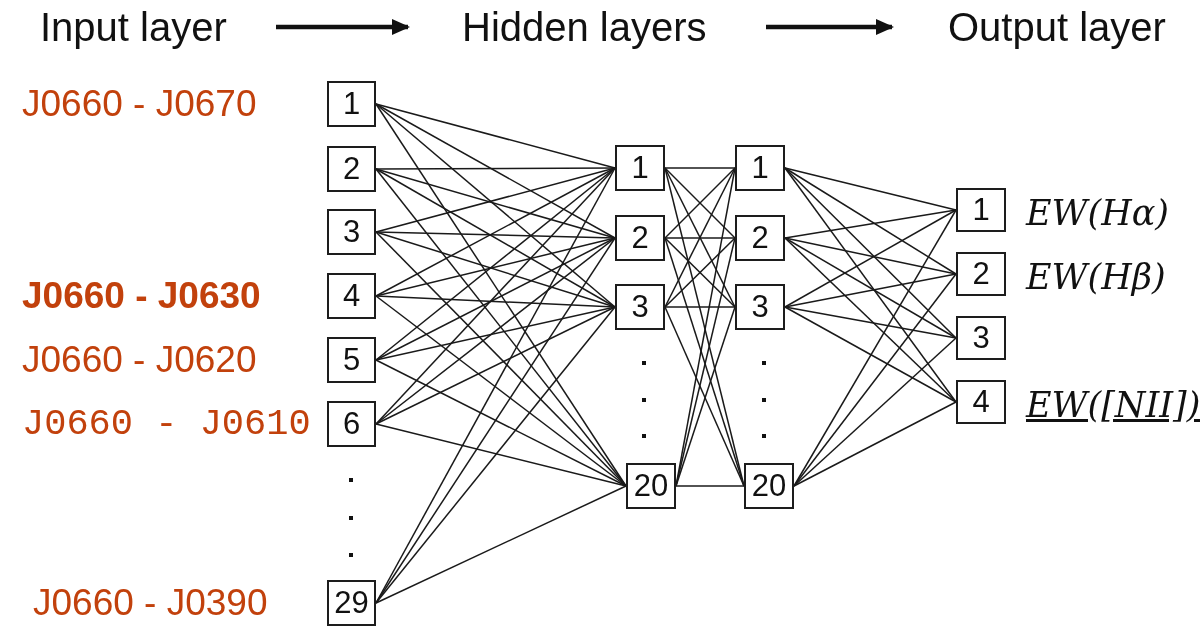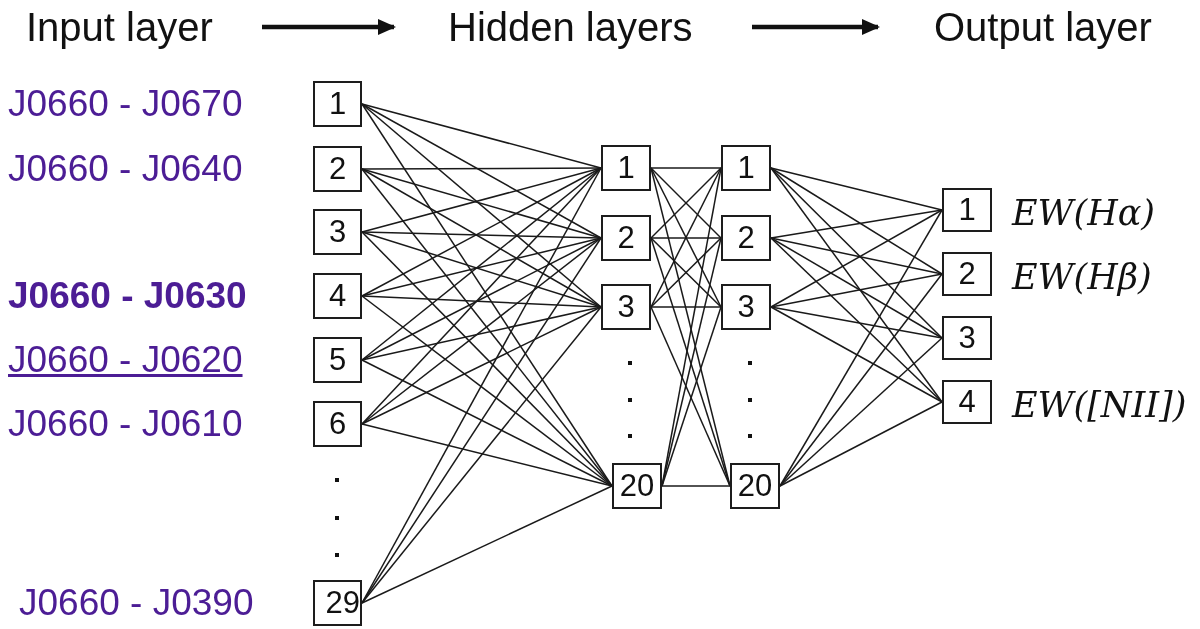--- a/index.html
+++ b/index.html
@@ -1,36 +1,36 @@
 <!DOCTYPE html>
 <html><head>
 <meta charset="utf-8">
 <style>
   html,body{margin:0;padding:0}
   body{
     width:1200px;height:629px;background:#ffffff;
     font-family:"Liberation Sans",sans-serif;color:#111;
     position:relative;overflow:hidden;
   }
-  #stage{position:absolute;left:0;top:0;width:972px;height:629px}
+  #stage{position:absolute;left:14px;top:0;width:972px;height:629px}
   .hdr{
     position:absolute;top:5px;font-size:40px;line-height:44px;
     color:#111;white-space:nowrap;z-index:3;
   }
   #header-arrows{position:absolute;left:0;top:0;z-index:2}
   #wires{position:absolute;left:0;top:0;z-index:1}
   #nodes{position:absolute;left:0;top:0;width:1200px;height:629px;z-index:2}
   .node{
     position:absolute;background:#fff;border:2px solid #1d1d1d;
     box-sizing:border-box;display:flex;align-items:center;justify-content:center;
     font-size:31px;color:#111;z-index:2;
   }
   .feature-label{
     position:absolute;left:8px;transform:translateY(-50%);
-    font-size:37px;color:#4c1d95;white-space:nowrap;z-index:3;
+    font-size:37px;color:#c2410c;white-space:nowrap;z-index:3;
   }
   .math-label{
     position:absolute;left:1012px;transform:translateY(-50%);
     font-family:"DejaVu Serif",serif;font-style:italic;
     font-size:35px;color:#111;white-space:nowrap;z-index:3;
   }
   .dot{position:absolute;width:4px;height:4px;background:#111;z-index:2}
 </style>
 </head>
 <body>
@@ -126,21 +126,21 @@
       </div>
       <div class="node" style="left: 313px; top: 273px; width: 49px; height: 46px;">
         <span>4</span>
       </div>
       <div class="node" style="left: 313px; top: 337px; width: 49px; height: 46px;">
         <span>5</span>
       </div>
       <div class="node" style="left: 313px; top: 401px; width: 49px; height: 46px;">
         <span>6</span>
       </div>
-      <div class="node" style="left: 313px; top: 580px; width: 49px; height: 46px; justify-content: flex-end;">
+      <div class="node" style="left: 313px; top: 580px; width: 49px; height: 46px;">
         <span>29</span>
       </div>
       <div class="node" style="left: 601px; top: 145px; width: 50px; height: 46px;">
         <span>1</span>
       </div>
       <div class="node" style="left: 601px; top: 215px; width: 50px; height: 46px;">
         <span>2</span>
       </div>
       <div class="node" style="left: 601px; top: 284px; width: 50px; height: 46px;">
         <span>3</span>
@@ -175,22 +175,21 @@
       <div class="dot" style="left: 335px; top: 478px;"></div>
       <div class="dot" style="left: 335px; top: 516px;"></div>
       <div class="dot" style="left: 335px; top: 553px;"></div>
       <div class="dot" style="left: 628px; top: 361px;"></div>
       <div class="dot" style="left: 628px; top: 398px;"></div>
       <div class="dot" style="left: 628px; top: 434px;"></div>
       <div class="dot" style="left: 748px; top: 361px;"></div>
       <div class="dot" style="left: 748px; top: 398px;"></div>
       <div class="dot" style="left: 748px; top: 434px;"></div>
       <div class="feature-label" style="top: 104px;">J0660 - J0670</div>
-      <div class="feature-label" style="top: 169px;">J0660 - J0640</div>
       <div class="feature-label" style="top: 296px; font-weight: bold;">J0660 - J0630</div>
-      <div class="feature-label" style="top: 360px; text-decoration: underline;">J0660 - J0620</div>
-      <div class="feature-label" style="top: 424px;">J0660 - J0610</div>
+      <div class="feature-label" style="top: 360px;">J0660 - J0620</div>
+      <div class="feature-label" style="top: 424px; font-family: Liberation Mono, monospace;">J0660 - J0610</div>
       <div class="feature-label" style="top: 603px; margin-left: 11px;">J0660 - J0390</div>
       <div class="math-label" style="top: 277px;">EW(Hβ)</div>
       <div class="math-label" style="top: 213px;">EW(Hα)</div>
-      <div class="math-label" style="top: 405px;">EW([NII])</div>
+      <div class="math-label" style="top: 405px; text-decoration: underline;">EW([NII])</div>
     </div>
 </div>
 
 </body></html>

